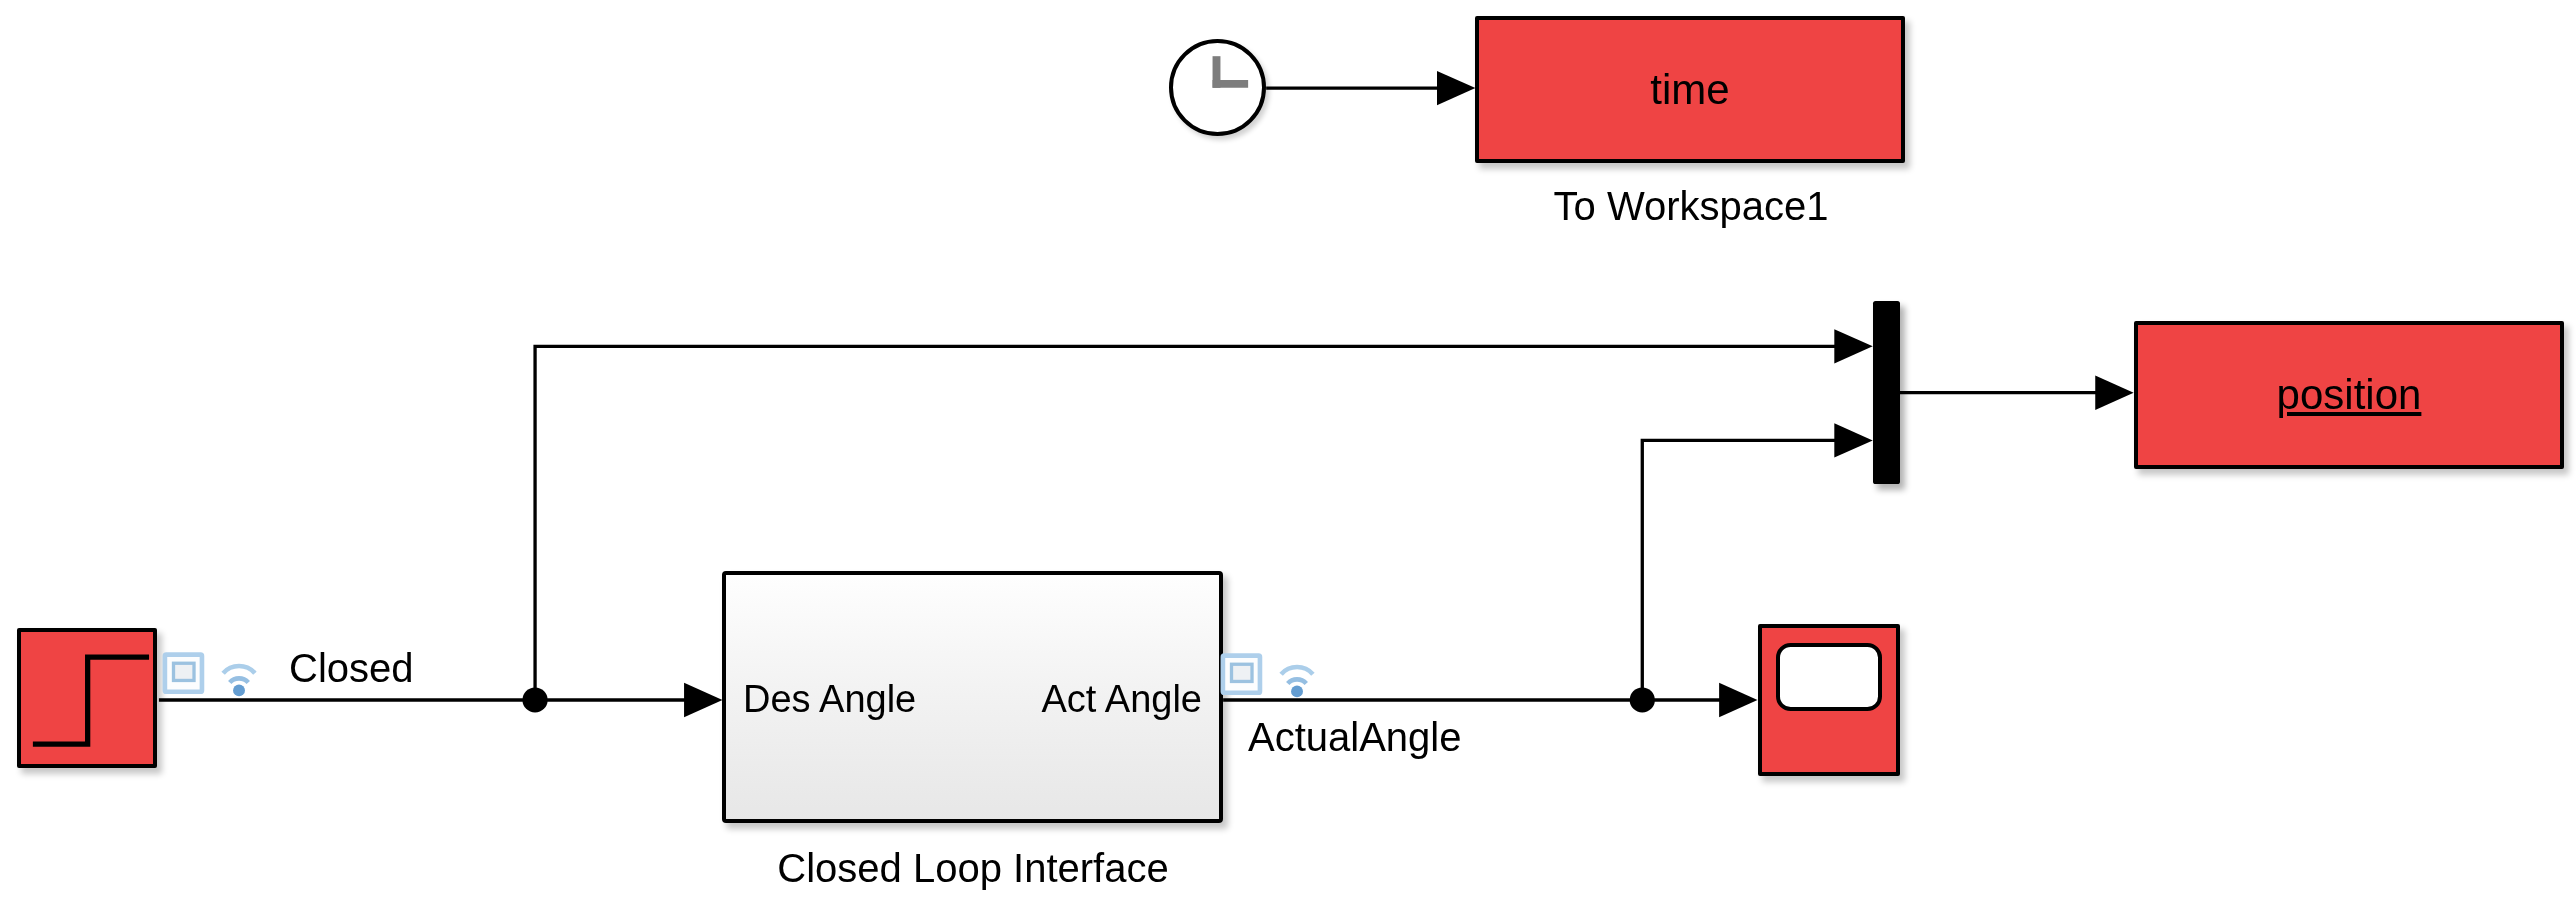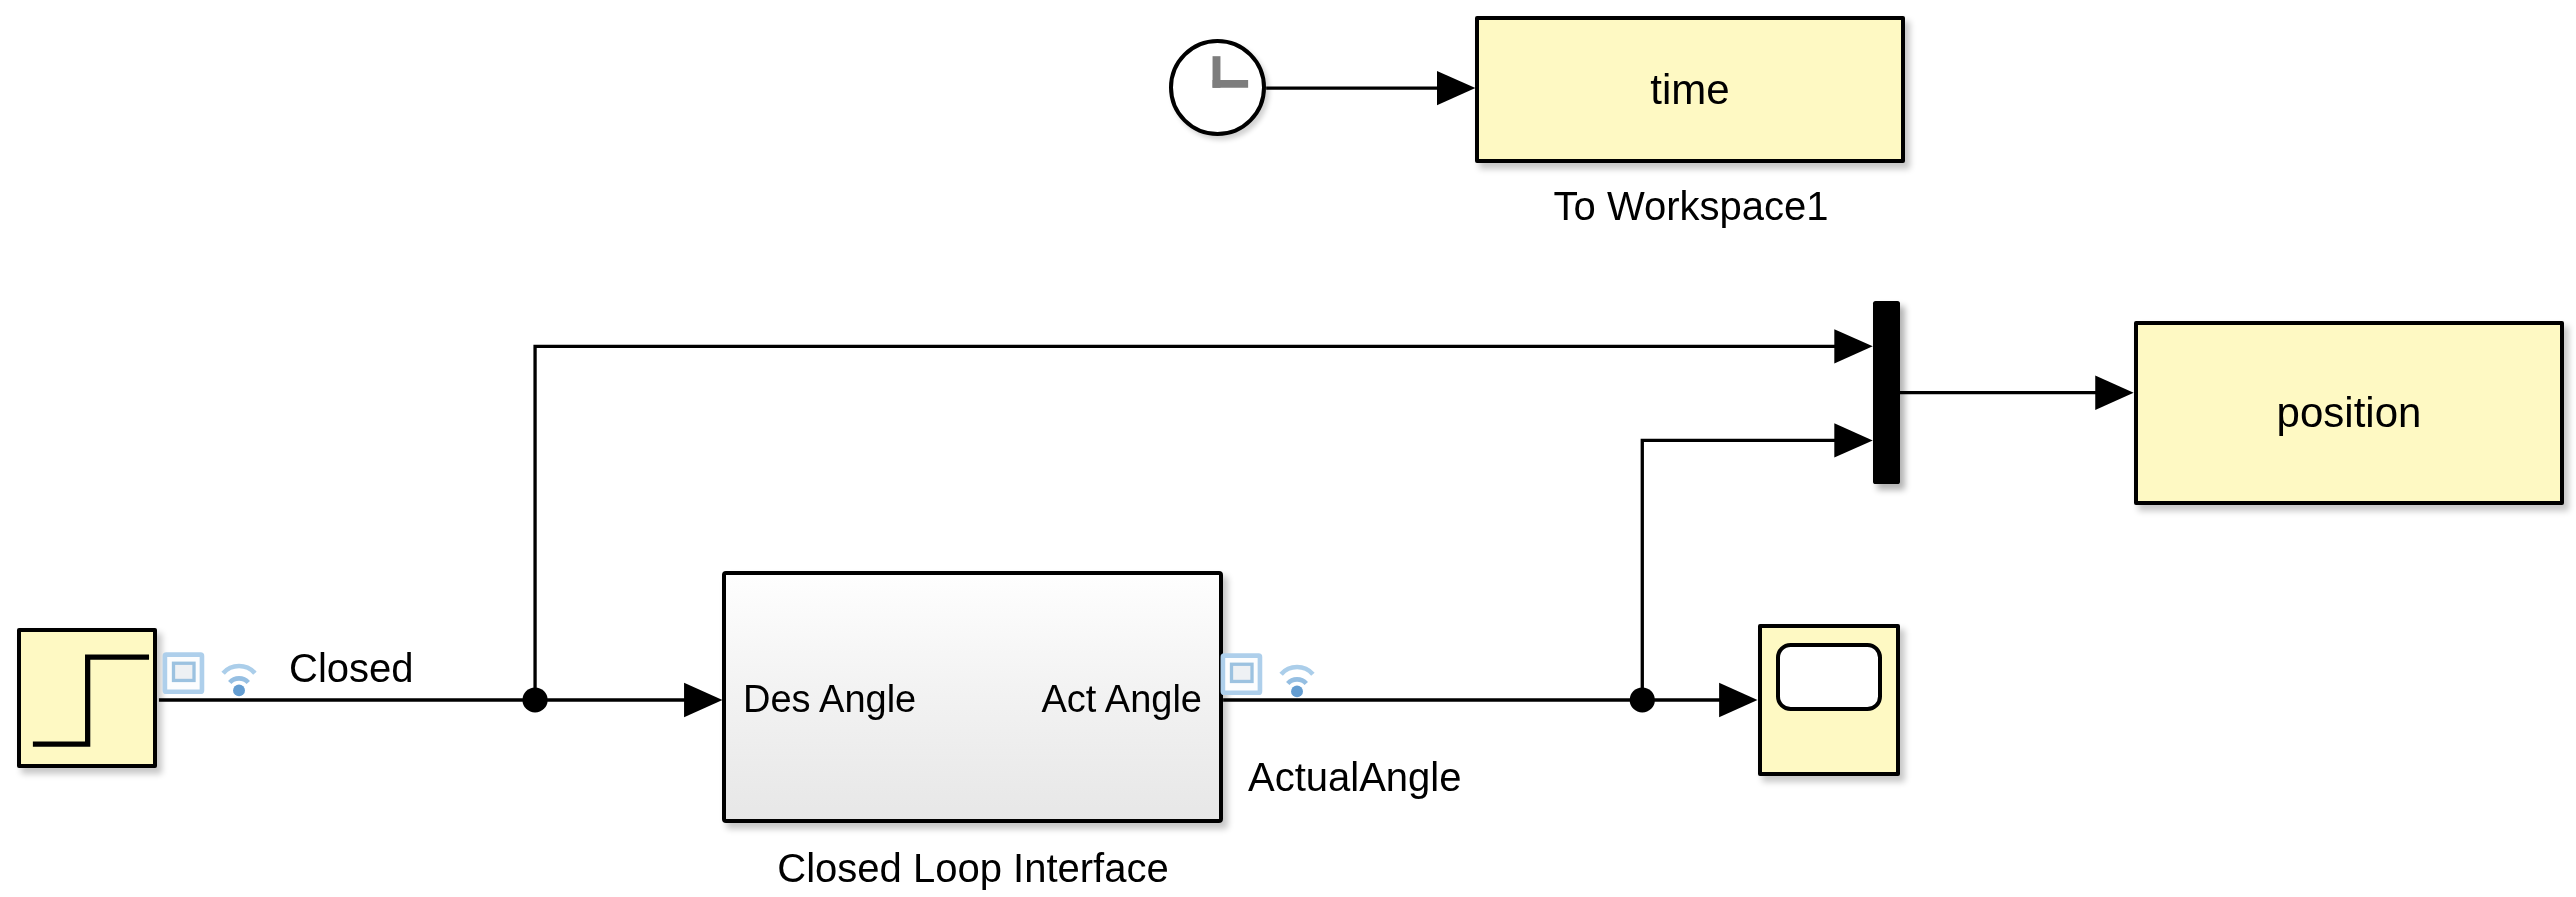--- a/index.html
+++ b/index.html
@@ -19,21 +19,21 @@
     pointer-events: none;
   }
   .wire-layer * { pointer-events: auto; }
   .wire { stroke: #000; stroke-width: 5; fill: none; }
   .arrowhead { fill: #000; stroke: none; }
   .branch-dot { fill: #000; stroke: none; }
 
   .block {
     position: absolute;
     box-sizing: border-box;
-    background: #fef9c3;
+    background: #ef4444;
     border: 4px solid #000;
     border-radius: 2px;
     box-shadow: 4.6px 5.3px 6px rgba(0,0,0,0.22);
   }
   .ws-block {
     display: flex;
     align-items: center;
     justify-content: center;
     font-size: 42px;
     line-height: 1;
@@ -152,27 +152,27 @@
     <span class="port-label out">Act Angle</span>
   </div>
   <div class="label centered" style="left:973px; top:846px;">Closed Loop Interface</div>
 
   <div class="mux-block" style="left:1873px; top:301px; width:26.5px; height:183px;"></div>
 
   <div class="block" style="left:1758px; top:624px; width:142px; height:152px;">
     <div class="scope-screen"></div>
   </div>
 
-  <div class="block ws-block" style="left:2134px; top:321px; width:430px; height:184px;">
+  <div class="block ws-block" style="left:2134px; top:321px; width:430px; height:148px;text-decoration:underline;">
     <span>position</span>
   </div>
 
   <div class="label" style="left:289px; top:646px;">Closed</div>
 
-  <div class="label" style="left:1248px; top:715px;margin-top:40px;">ActualAngle</div>
+  <div class="label" style="left:1248px; top:715px;">ActualAngle</div>
 
   <svg class="badge" style="left:162px; top:652px;" viewBox="0 0 170 68">
     <g>
       <rect x="4" y="4" width="56" height="56" rx="2" fill="#fcfdfe" stroke="#aecfeb" stroke-width="7"></rect>
       <rect x="17" y="17" width="31" height="26" fill="#eef1f4" stroke="#9cc2e0" stroke-width="5"></rect>
     </g>
     <g>
       <path d="M 92 32 A 32 32 0 0 1 140 32" fill="none" stroke="#abceea" stroke-width="7"></path>
       <path d="M 102 46 A 19 19 0 0 1 130 46" fill="none" stroke="#96bfe2" stroke-width="7"></path>
       <circle cx="116" cy="58" r="9" fill="#649dd1"></circle>

